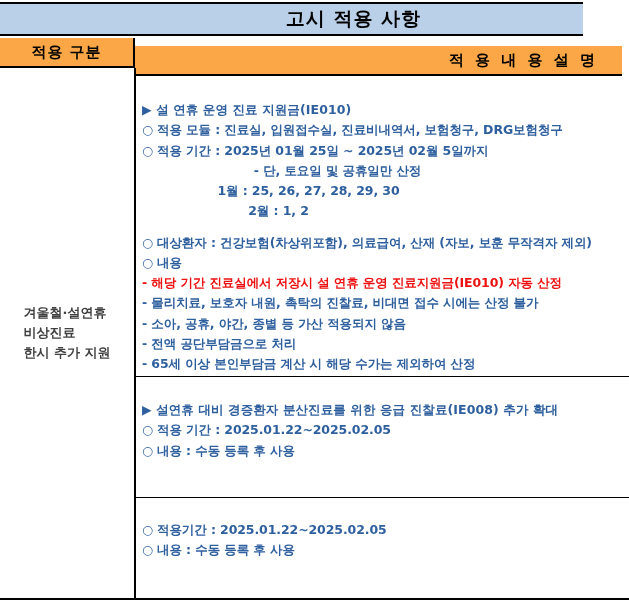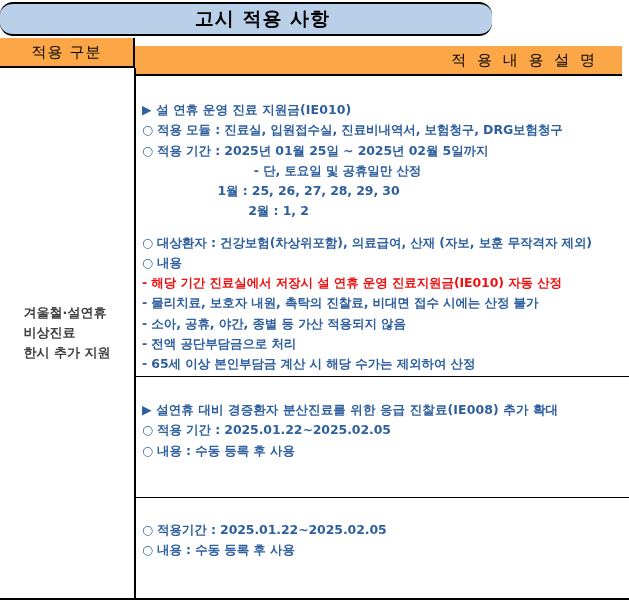--- a/index.html
+++ b/index.html
@@ -18,30 +18,29 @@
     width: 629px;
     height: 606px;
     background: #ffffff;
   }
 
   
   .title-bar {
     position: absolute;
     left: 0;
     top: 2px;
-    width: 492px;
+    width: 583px;
     height: 34px;
     background: #b9d0e8;
     border-top: 2px solid #000000;
     border-bottom: 2px solid #000000;
     box-sizing: border-box;
     display: flex;
     align-items: center;
     justify-content: flex-end;
-    border-radius: 13px;
   }
   .title-text {
     font-size: 19px;
     font-weight: bold;
     color: #000000;
     letter-spacing: 1px;
     padding-right: 162px;
     white-space: nowrap;
   }
 
@@ -76,21 +75,21 @@
     height: 30px;
     background: #fba747;
     border-bottom: 2px solid #000000;
     box-sizing: border-box;
     display: flex;
     align-items: center;
     justify-content: flex-end;
   }
   .head-label {
     font-size: 15px;
-    font-weight: normal;
+    font-weight: bold;
     color: #000000;
     white-space: nowrap;
   }
   .head-label.spaced {
     letter-spacing: 3px;
     padding-right: 24px;
   }
   .head-label.plain {
     letter-spacing: 1px;
   }

